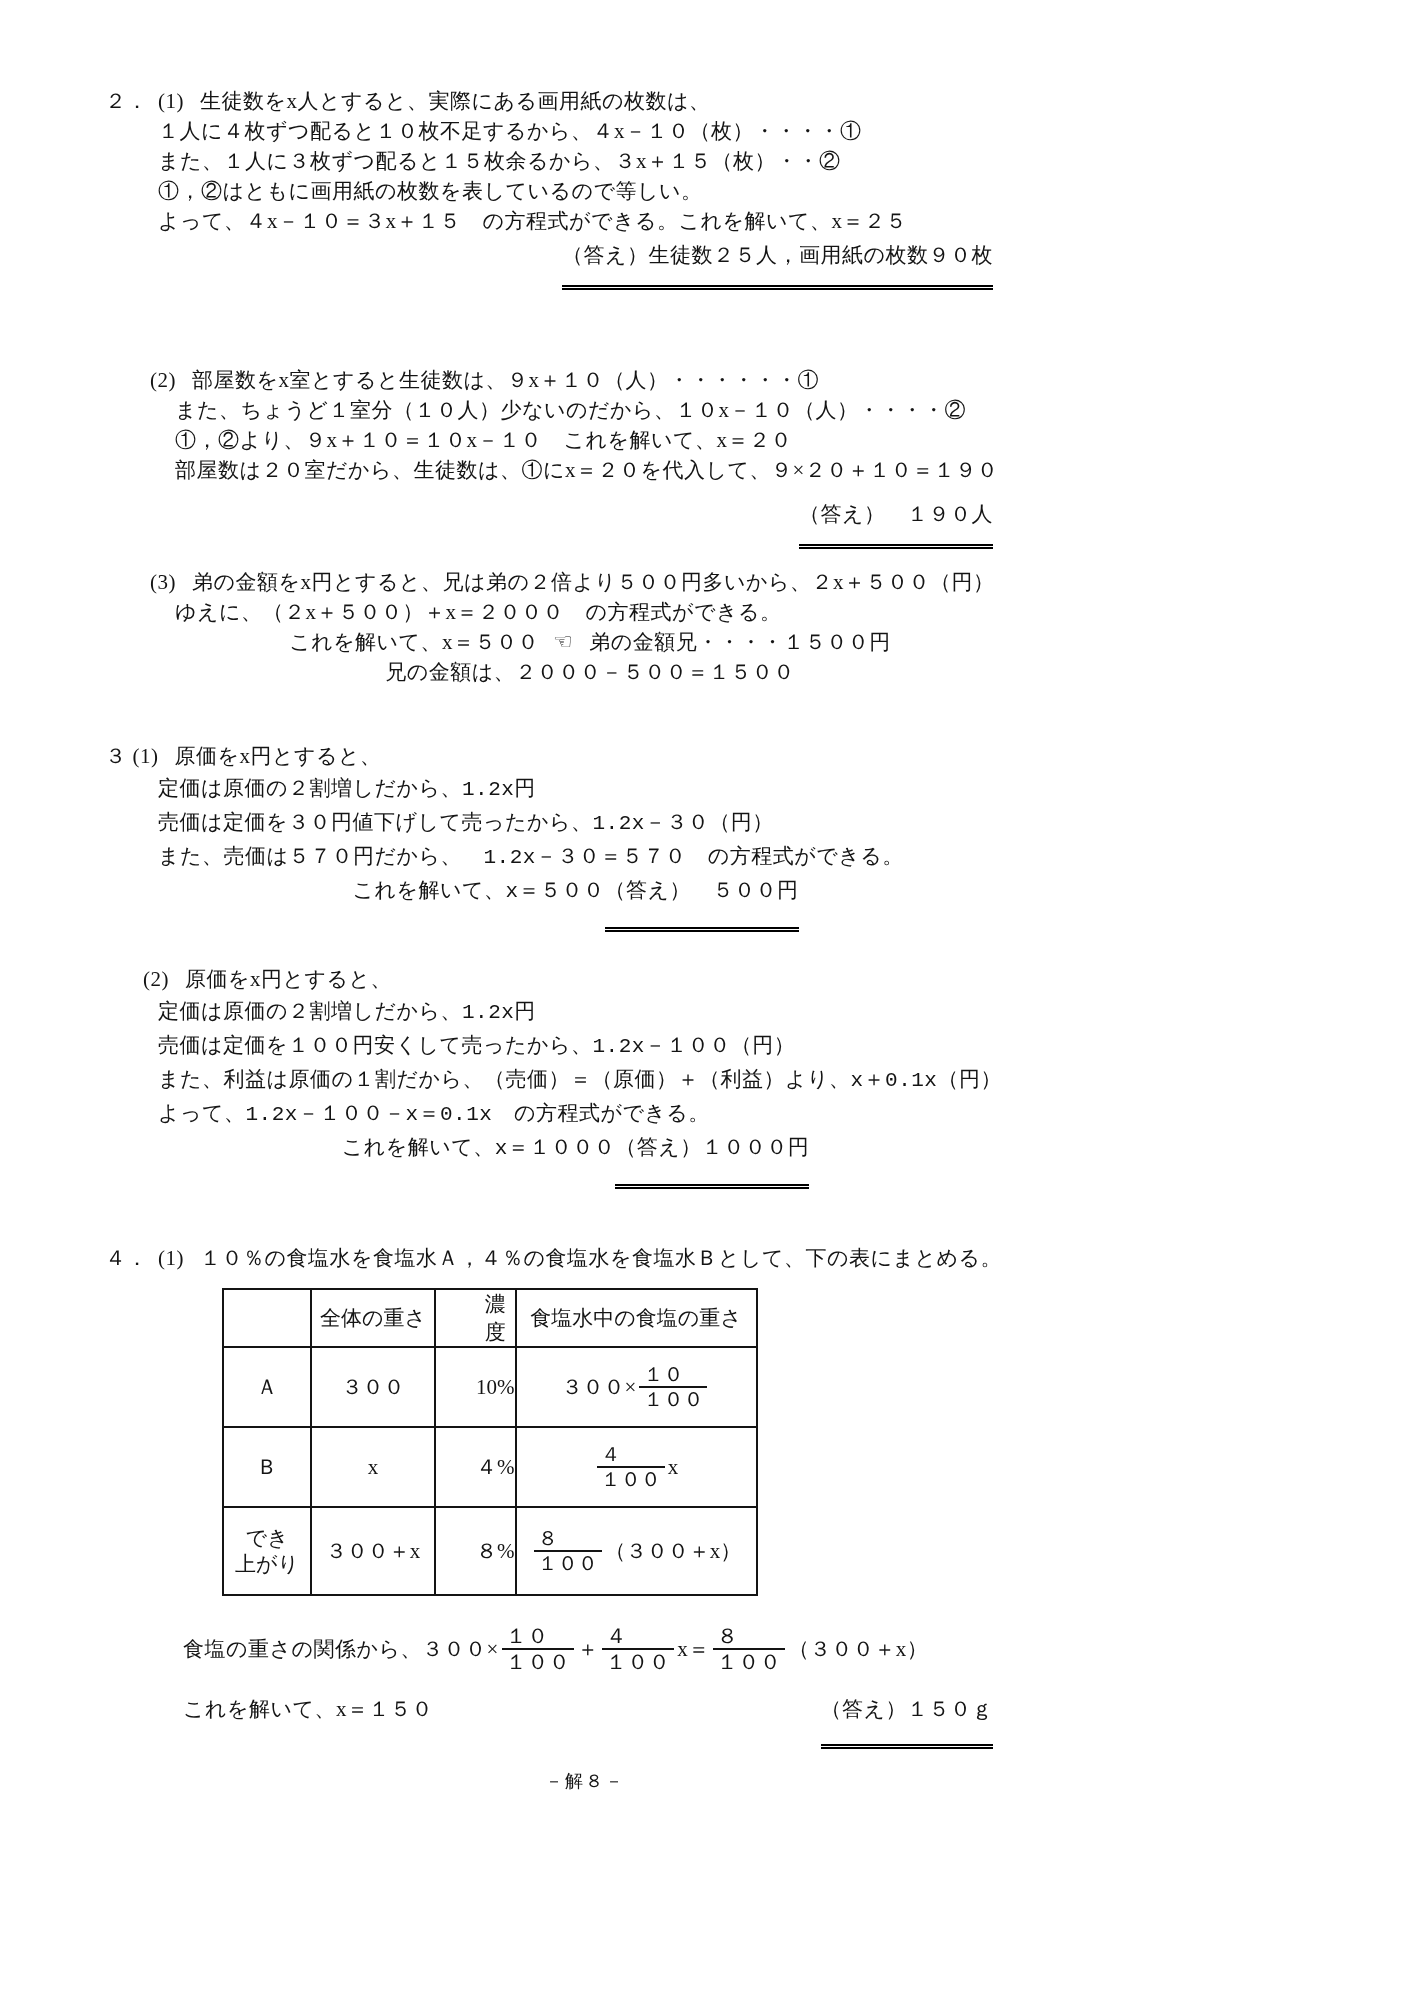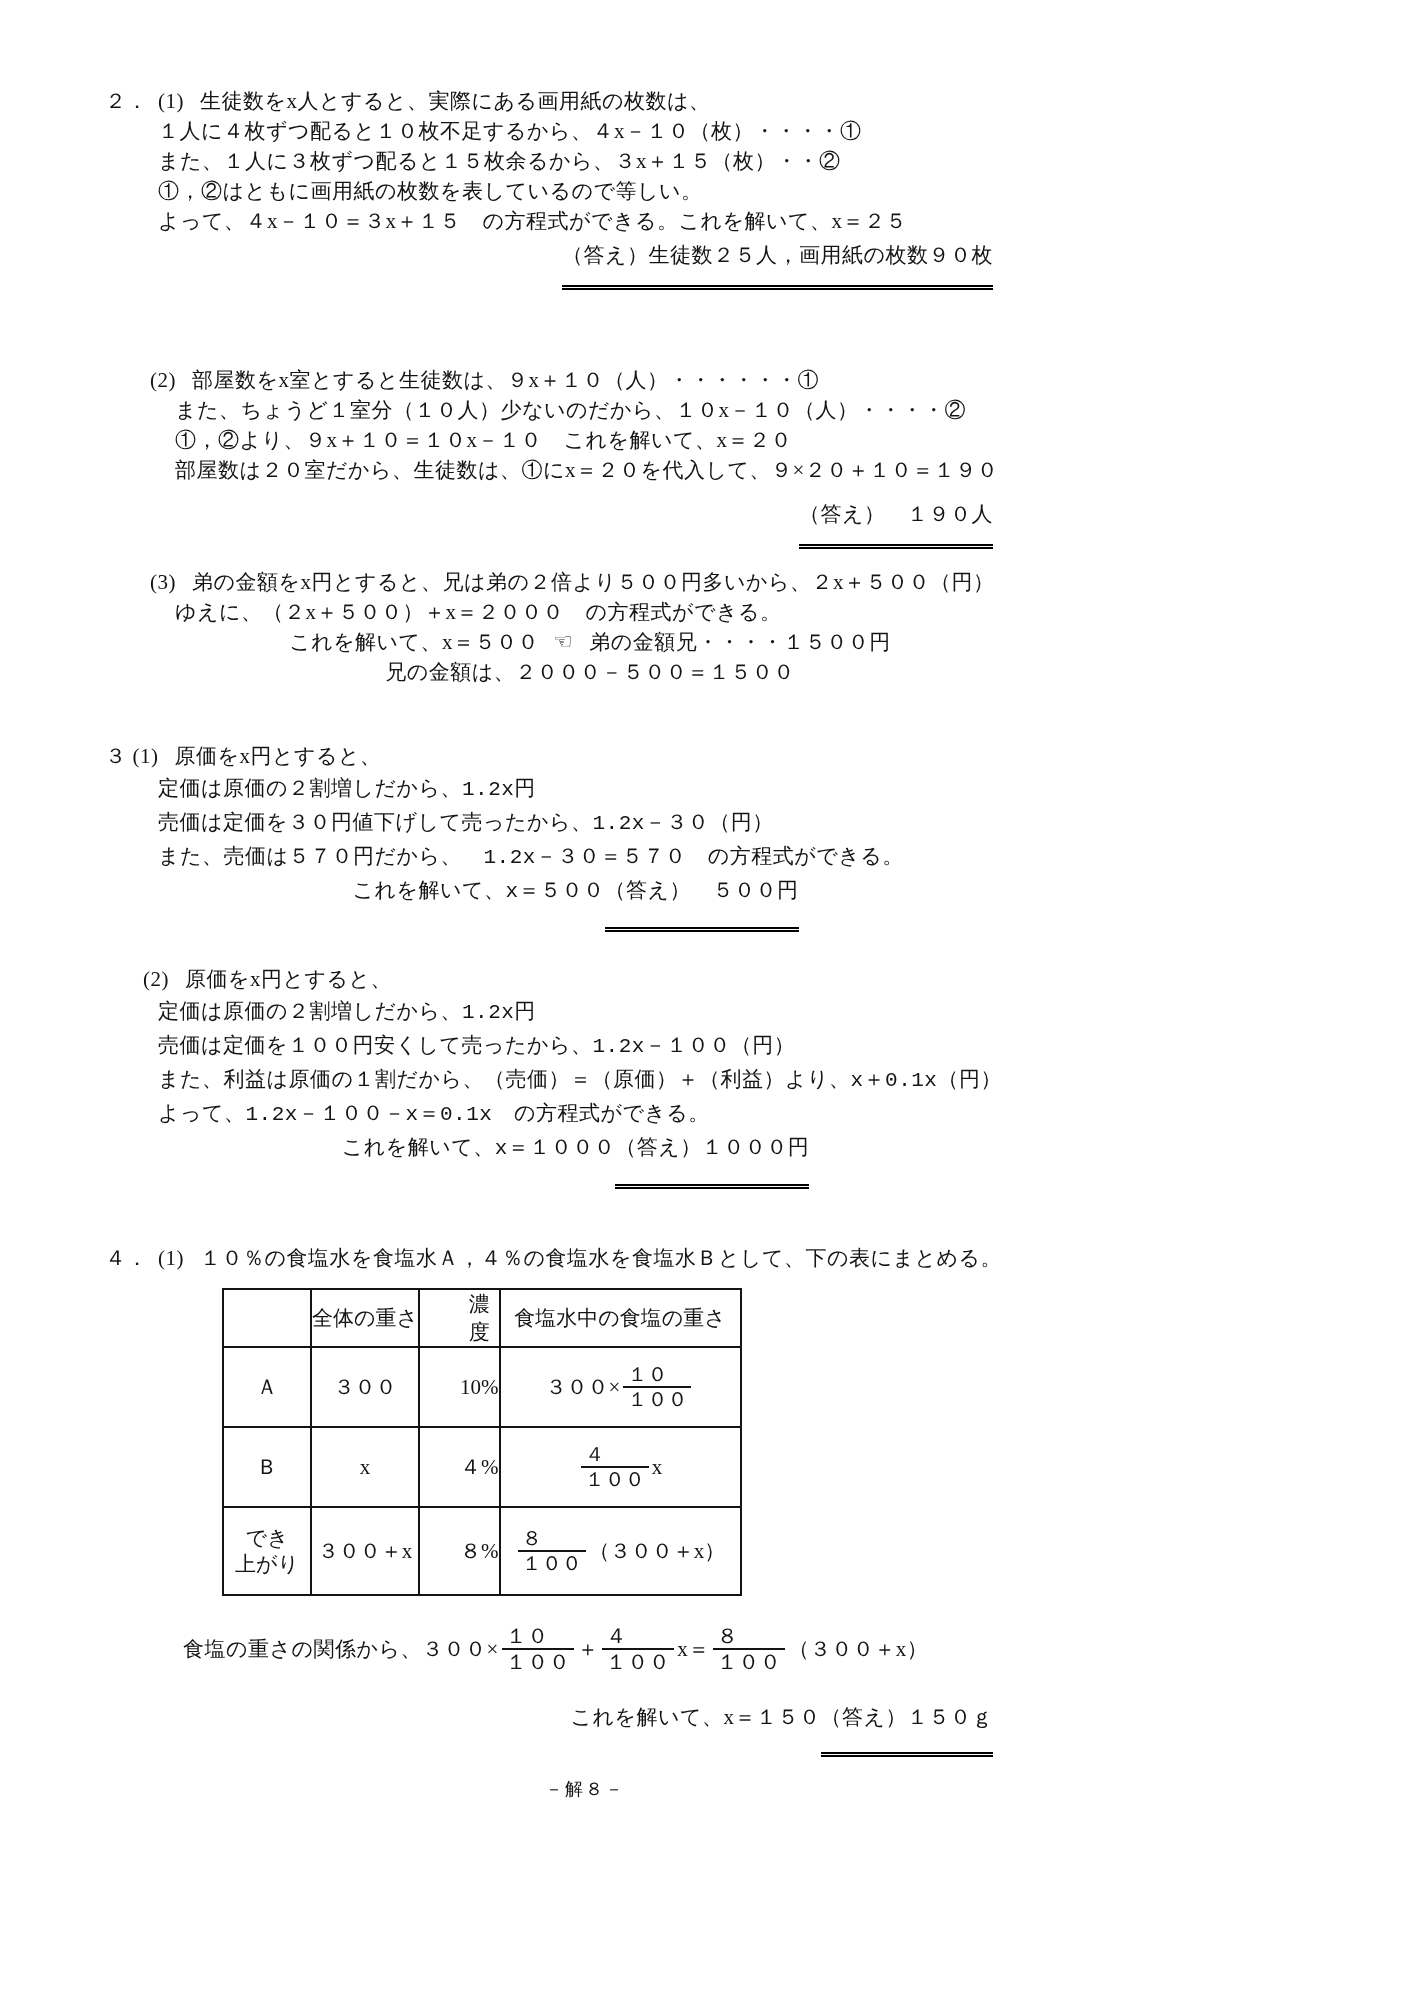--- a/index.html
+++ b/index.html
@@ -36,30 +36,30 @@
   .frac .fnum { display:block; border-bottom:2px solid #141414; padding:0 4px; }
   .frac .fden { display:block; padding:0 4px; }
 
   
   .stable { border-collapse:collapse; margin-left:117px; margin-top:13px; letter-spacing:0; }
   .stable td, .stable th { border:2px solid #141414; text-align:center; vertical-align:middle; font-size:21px; font-weight:normal; }
   .stable .hrow { height:55px; }
   .stable .drow { height:80px; }
   .stable .drow3 { height:88px; }
   .col-name { width:88px; white-space:pre-line; line-height:1.25; }
-  .col-weight { width:108px; }
+  .col-weight { width:124px; }
   .col-conc { width:40px;padding-left:40px; }
   .col-salt { width:241px; }
   .cellflex { display:flex; align-items:center; justify-content:center; }
   .stable .frac { font-size:20px; }
 
   
   .eqline { display:flex; align-items:center; padding-left:78px; margin-top:22px; height:62px; line-height:1; }
   .eqline > span { white-space:nowrap; }
-  .solve-line { padding-left:78px; margin-top:20px; line-height:34px; display:flex; justify-content:flex-end; padding-right:12px; }
+  .solve-line { padding-left:78px; margin-top:12px; line-height:34px; display:flex; justify-content:space-between; padding-right:12px; }
   .footer-line { text-align:center; padding-left:60px; margin-top:20px; font-size:18px; letter-spacing:2px; }
 </style>
 </head>
 <body>
 
 <div class="page">
   <div class="content">
 
     <section class="block lh30">
       <div class="line">

